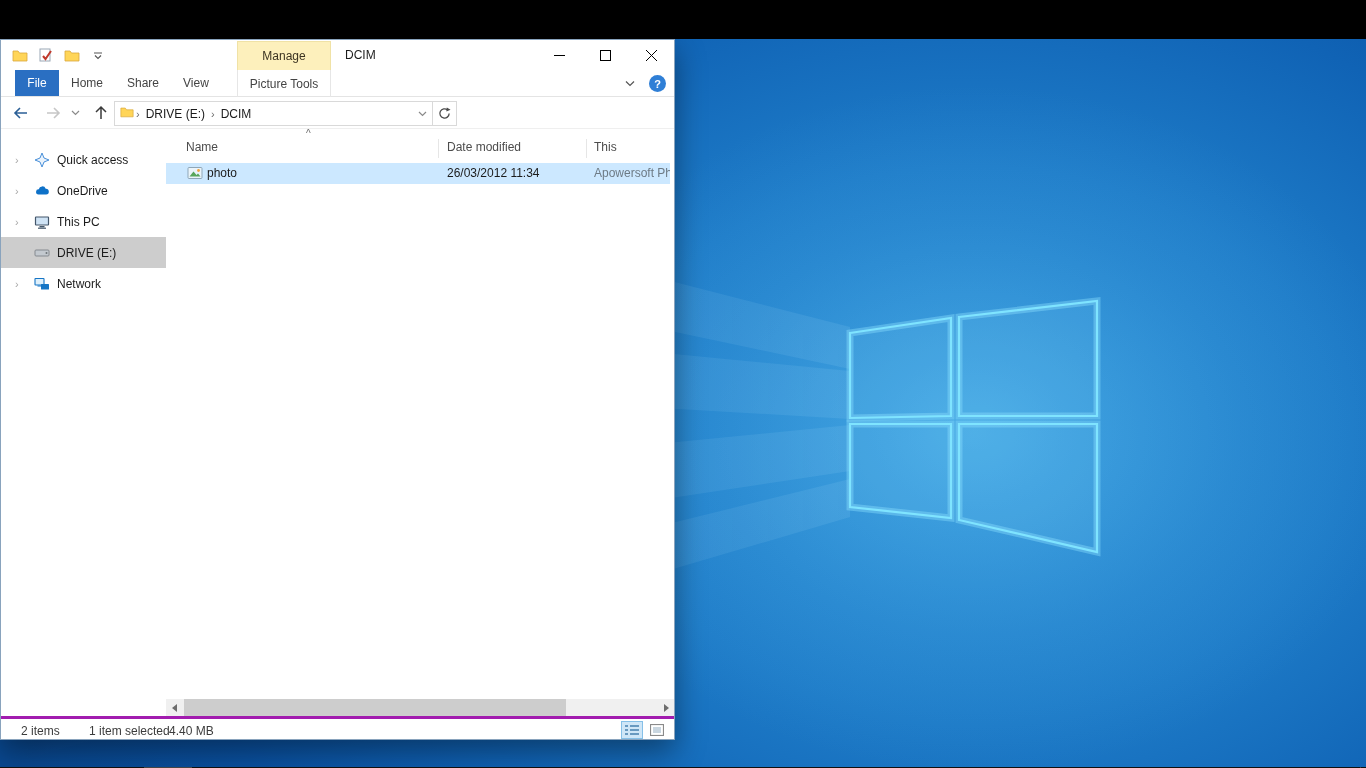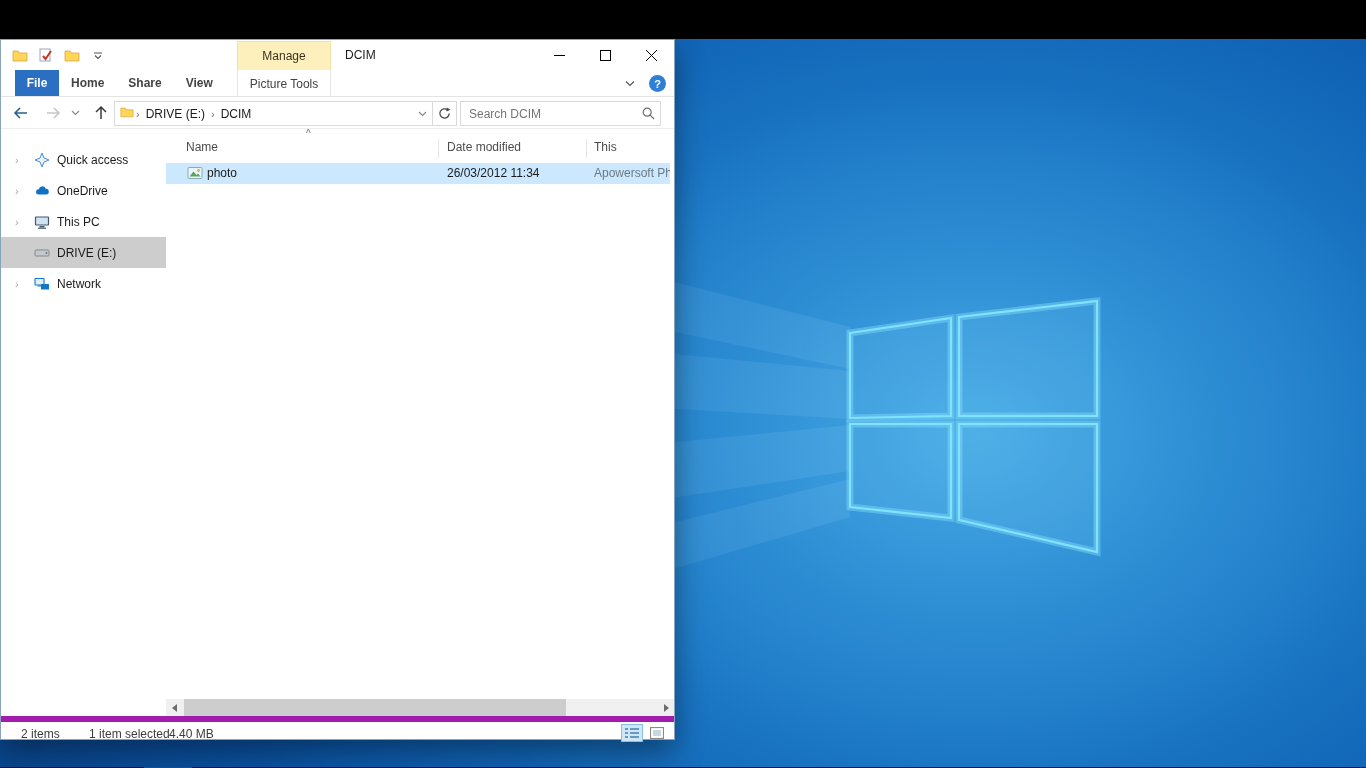--- a/index.html
+++ b/index.html
@@ -19,21 +19,21 @@
   .titlebar{ position:relative; height:30px; background:#fff; }
   .qat{ position:absolute; left:10px; top:0; height:30px; display:flex; align-items:center; gap:8px; }
   .qat .qicon{ width:18px; height:18px; display:flex; align-items:center; justify-content:center; }
   .manage-tab{ position:absolute; left:236px; top:1px; width:94px; height:29px; background:#fdf0bc;
                border:1px solid #f0e2a6; border-bottom:none; display:flex; align-items:center; justify-content:center; color:#3c3422; }
   .win-title{ position:absolute; left:344px; top:0; height:30px; display:flex; align-items:center; }
   .win-controls{ position:absolute; right:0; top:0; display:flex; }
   .win-btn{ width:46px; height:30px; display:flex; align-items:center; justify-content:center; }
 
   .tabrow{ position:relative; height:27px; border-bottom:1px solid #e4e4e4; display:flex; align-items:stretch; }
-  .tab{ padding:0 12px; display:flex; align-items:center; color:#444;font-weight:bold; }
+  .tab{ padding:0 12px; display:flex; align-items:center; color:#444; }
   .tab-file{ margin-left:14px; width:44px; justify-content:center; background:#2a6fc2; color:#fff; padding:0; }
   .tab-pt{ position:absolute; left:236px; top:0; width:94px; height:27px; display:flex; align-items:center; justify-content:center;
            border-left:1px solid #e6e6e6; border-right:1px solid #e6e6e6; color:#444; }
   .ribbon-collapse{ position:absolute; right:32px; top:0; width:24px; height:27px; display:flex; align-items:center; justify-content:center; }
   .help-btn{ position:absolute; right:8px; top:5px; width:17px; height:17px; border-radius:50%; background:#2f7fd6; color:#fff;
              display:flex; align-items:center; justify-content:center; font-size:11px; font-weight:bold; }
 
   .navrow{ position:relative; height:32px; border-bottom:1px solid #efefef; }
   .navbtn{ position:absolute; top:4px; width:24px; height:24px; display:flex; align-items:center; justify-content:center; }
   .addr{ position:absolute; left:113px; top:4px; width:319px; height:25px; border:1px solid #d9d9d9; background:#fff;
@@ -72,21 +72,21 @@
   .fname{ position:absolute; left:41px; top:3px; }
   .fdate{ position:absolute; left:281px; top:3px; }
   .ftype{ position:absolute; left:428px; top:3px; right:0; white-space:nowrap; overflow:hidden; color:#4f5356; }
   .frow.selected .ftype{ color:#6d7a85; }
 
   .hscroll{ position:absolute; left:165px; right:0; bottom:0; height:17px; background:#f0f0f0; }
   .hs-arrow{ position:absolute; top:0; width:17px; height:17px; display:flex; align-items:center; justify-content:center; }
   .hs-left{ left:0; } .hs-right{ right:0; }
   .hs-thumb{ position:absolute; left:18px; top:0; width:382px; height:17px; background:#cdcdcd; }
 
-  .statusbar{ position:absolute; left:0; right:0; bottom:0; height:23px; background:#fff; border-top:6px solid #a21caf; color:#3c3c3c; }
+  .statusbar{ position:absolute; left:0; right:0; bottom:0; height:23px; background:#fff; border-top:3px solid #a21caf; color:#3c3c3c; }
   .st{ position:absolute; top:5px; }
   .st-items{ left:20px; } .st-selected{ left:88px; } .st-size{ left:168px; }
   .viewbtns{ position:absolute; right:6px; top:2px; display:flex; gap:3px; }
   .vbtn{ width:22px; height:18px; border:1px solid transparent; display:flex; align-items:center; justify-content:center; }
   .vbtn.active{ background:#cfe6f7; border-color:#86c0e8; }
 
   
   .taskbar{ position:absolute; left:0; bottom:0; width:1366px; height:40px; background:#101010; }
   .tb-left{ position:absolute; left:0; top:0; height:40px; display:flex; }
   .tb-btn{ width:48px; height:40px; display:flex; align-items:center; justify-content:center; }
@@ -239,29 +239,20 @@
               <path d="M1,1 l3.5,3.5 L8,1" stroke="#8a8a8a" stroke-width="1.2" fill="none"></path>
             </svg>
         </span>
       </div>
       <div class="refresh-btn">
         <svg width="13" height="13" viewBox="0 0 14 14">
             <path d="M12,7 a5,5 0 1 1 -1.7,-3.8" fill="none" stroke="#4a4a4a" stroke-width="1.4"></path>
             <polygon points="9.5,0.5 13.5,3 9,4.8" fill="#4a4a4a"></polygon>
           </svg>
       </div>
-      <div class="searchbox">
-        <input type="text" placeholder="Search DCIM" style="">
-        <span class="search-icon-box">
-          <svg width="13" height="13" viewBox="0 0 13 13">
-              <circle cx="5.2" cy="5.2" r="4" fill="none" stroke="#6d6d6d" stroke-width="1.2"></circle>
-              <line x1="8.2" y1="8.2" x2="12" y2="12" stroke="#6d6d6d" stroke-width="1.2"></line>
-            </svg>
-        </span>
-      </div>
     </div>
 
     <div class="body">
 
       <div class="sidebar">
         <div class="side-item">
           <span class="side-expander">›</span>
           <span class="side-icon">
             <svg width="16" height="16" viewBox="0 0 16 16">
                 <path d="M8,1 L10,6 L15,8 L10,10 L8,15 L6,10 L1,8 L6,6 Z" fill="#eaf3fc" stroke="#4a90d9" stroke-width="1"></path>

